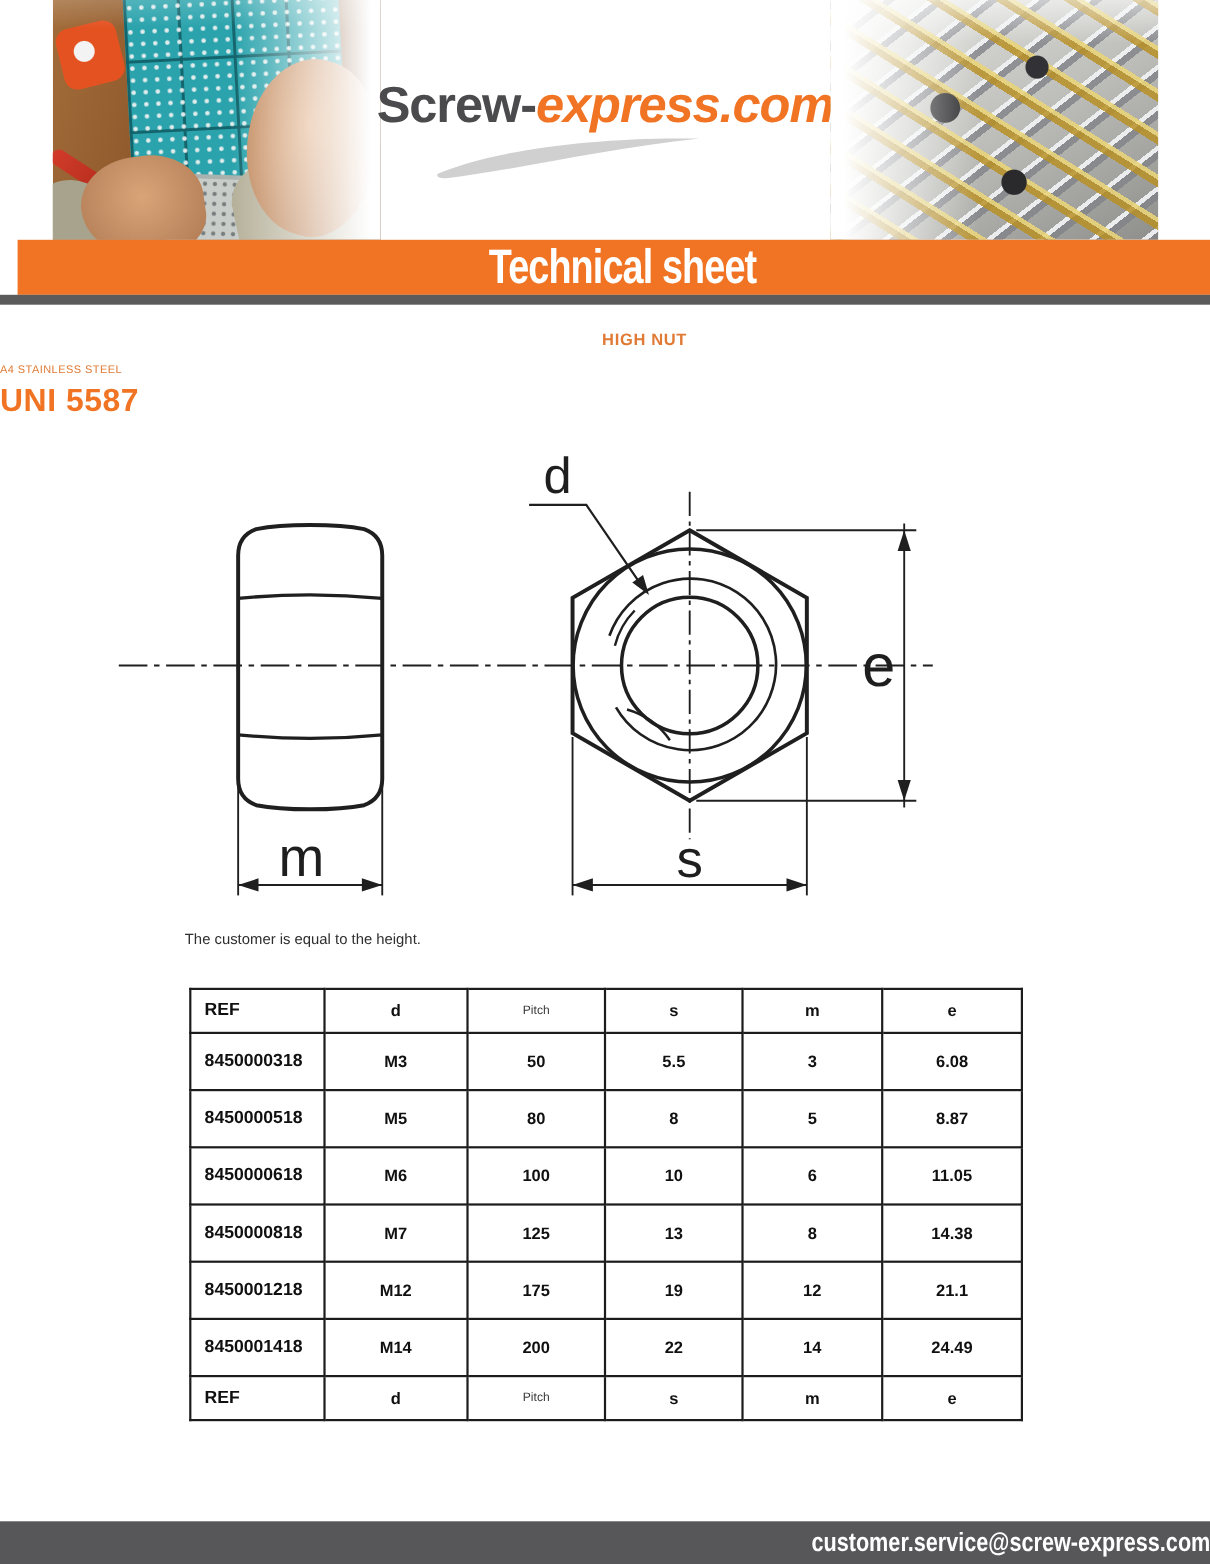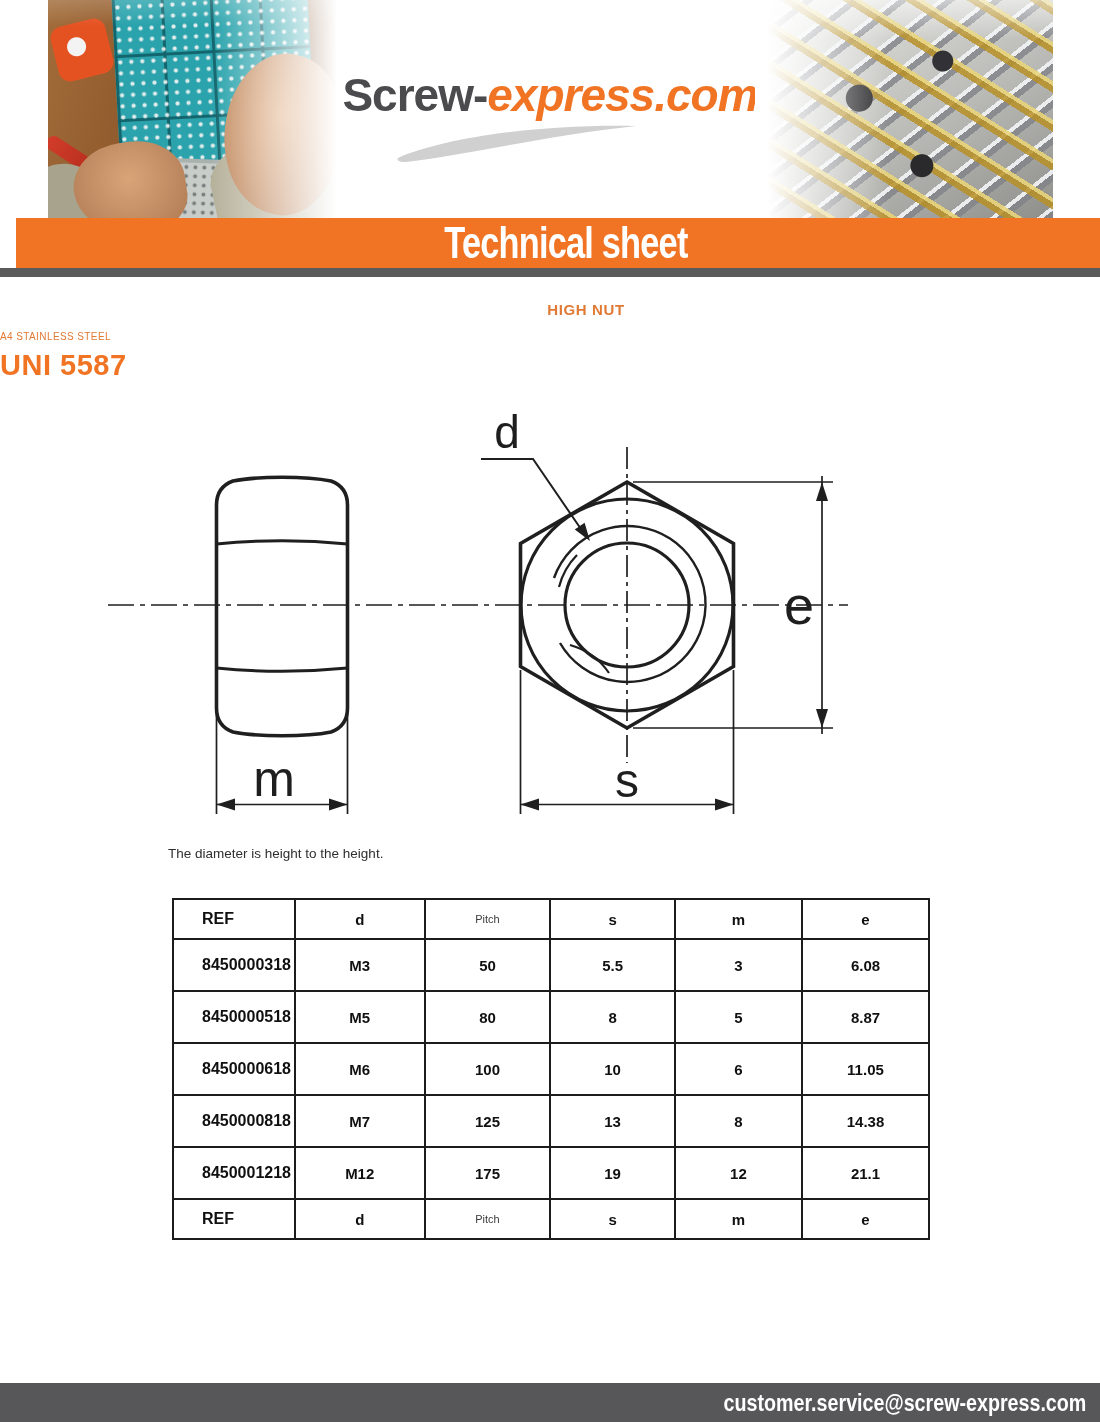--- a/index.html
+++ b/index.html
@@ -79,26 +79,26 @@
 
   
   .note { position:absolute; left:168px; top:846px; color:#2e2e2e; font-size:13.5px; }
 
   
   .spec-table { position:absolute; left:172px; top:898px; width:758px;
     border-collapse:collapse; table-layout:fixed; color:#101010; }
   .spec-table td { border:2px solid #1c1c1c; height:52px; text-align:center;
     font-size:15px; font-weight:bold; padding:0; }
   .spec-table tr.header-row td { height:40px; }
-  .spec-table td:first-child { text-align:left; padding-left:28px; font-size:16px; }
+  .spec-table td:first-child { text-align:left; padding-left:12px; font-size:16px; }
   .spec-table tr.header-row td:nth-child(3) { font-size:11px; font-weight:400; color:#3a3a3a;margin-left:17px; }
 
   
   .footer { position:absolute; left:0; bottom:0; width:1100px; height:39px; background:var(--footer-gray,#57575a);
-    display:flex; align-items:center; justify-content:flex-end; padding-right:14px; }
+    display:flex; align-items:center; justify-content:flex-end; }
   .footer-text { display:inline-block; transform:scaleX(.82); transform-origin:right center;
     color:#fff; font-size:24px; font-weight:bold; letter-spacing:0; }
 </style>
 </head>
 <body>
 
 <div class="page">
 
   <div class="header">
     <div class="photo photo-left">
@@ -184,21 +184,21 @@
       <polygon points="520.5,404.5 539,398.5 539,410.5" fill="#1f1f1f" stroke="none"></polygon>
       <polygon points="733.5,404.5 715,398.5 715,410.5" fill="#1f1f1f" stroke="none"></polygon>
     </g>
 
     <text x="507" y="48" font-size="46" font-weight="500" text-anchor="middle">d</text>
     <text x="799" y="224" font-size="54" font-weight="500" text-anchor="middle">e</text>
     <text x="274" y="396" font-size="50" font-weight="500" text-anchor="middle">m</text>
     <text x="627" y="397" font-size="48" font-weight="500" text-anchor="middle">s</text>
   </svg>
 
-  <div class="note">The diameter is height to the height.</div>
+  <div class="note">The customer is equal to the height.</div>
 
   <table class="spec-table">
     <colgroup>
       <col style="width:16.1%">
         <col style="width:17.2%">
         <col style="width:16.6%">
       <col style="width:16.5%">
         <col style="width:16.8%">
         <col style="width:16.8%">
     </colgroup>
@@ -244,20 +244,28 @@
           <td>14.38</td>
         </tr>
         <tr class="data-row">
           <td>8450001218</td>
           <td>M12</td>
           <td>175</td>
           <td>19</td>
           <td>12</td>
           <td>21.1</td>
         </tr>
+        <tr class="data-row">
+          <td>8450001418</td>
+          <td>M14</td>
+          <td>200</td>
+          <td>22</td>
+          <td>14</td>
+          <td>24.49</td>
+        </tr>
         <tr class="header-row">
           <td>REF</td>
           <td>d</td>
           <td>Pitch</td>
           <td>s</td>
           <td>m</td>
           <td>e</td>
         </tr>
       </tbody>
   </table>

